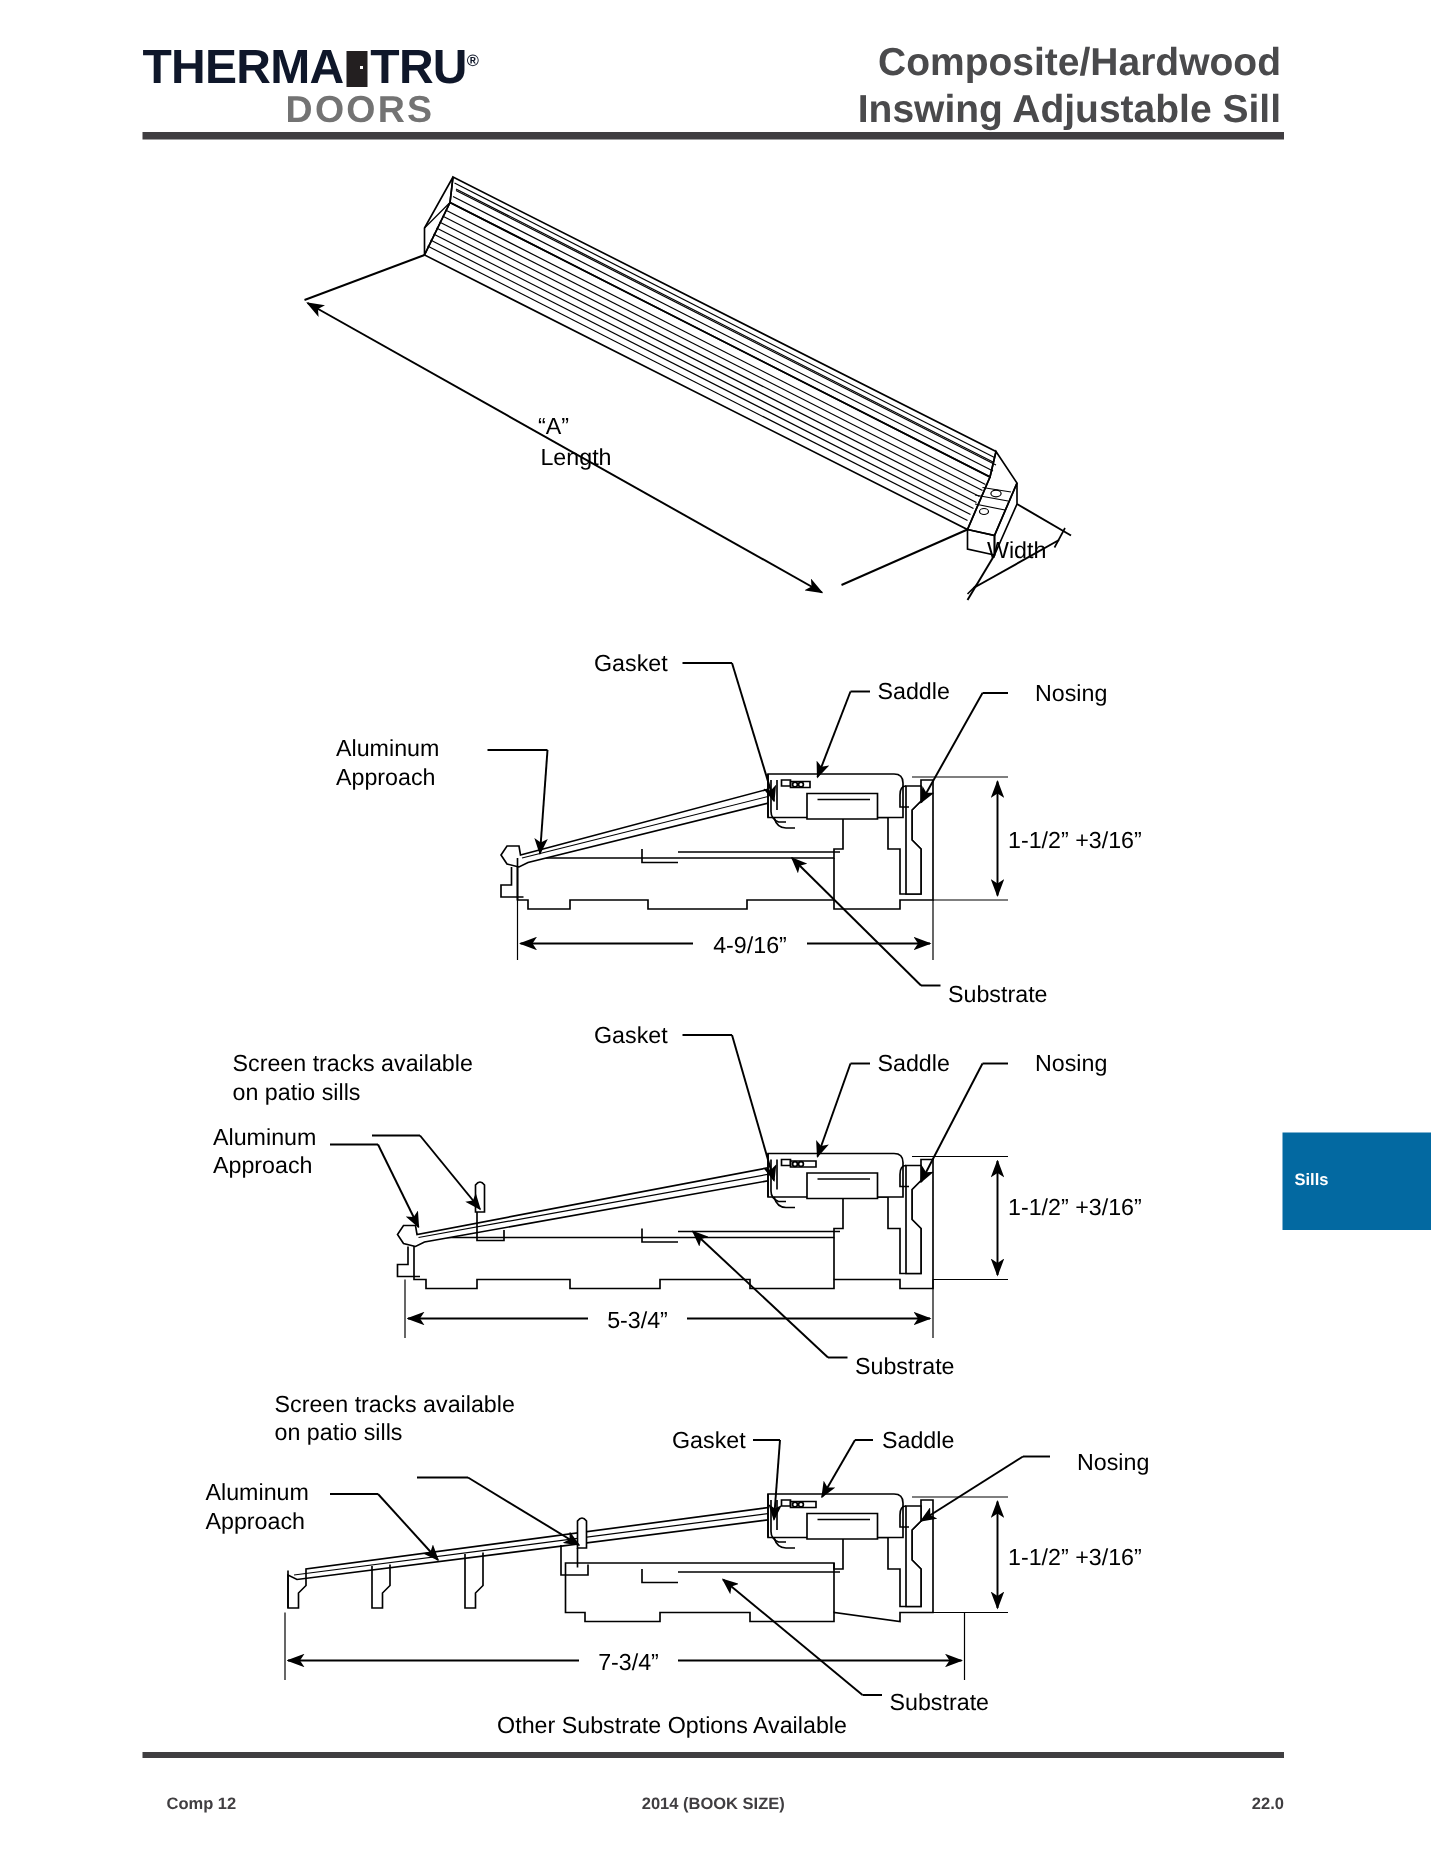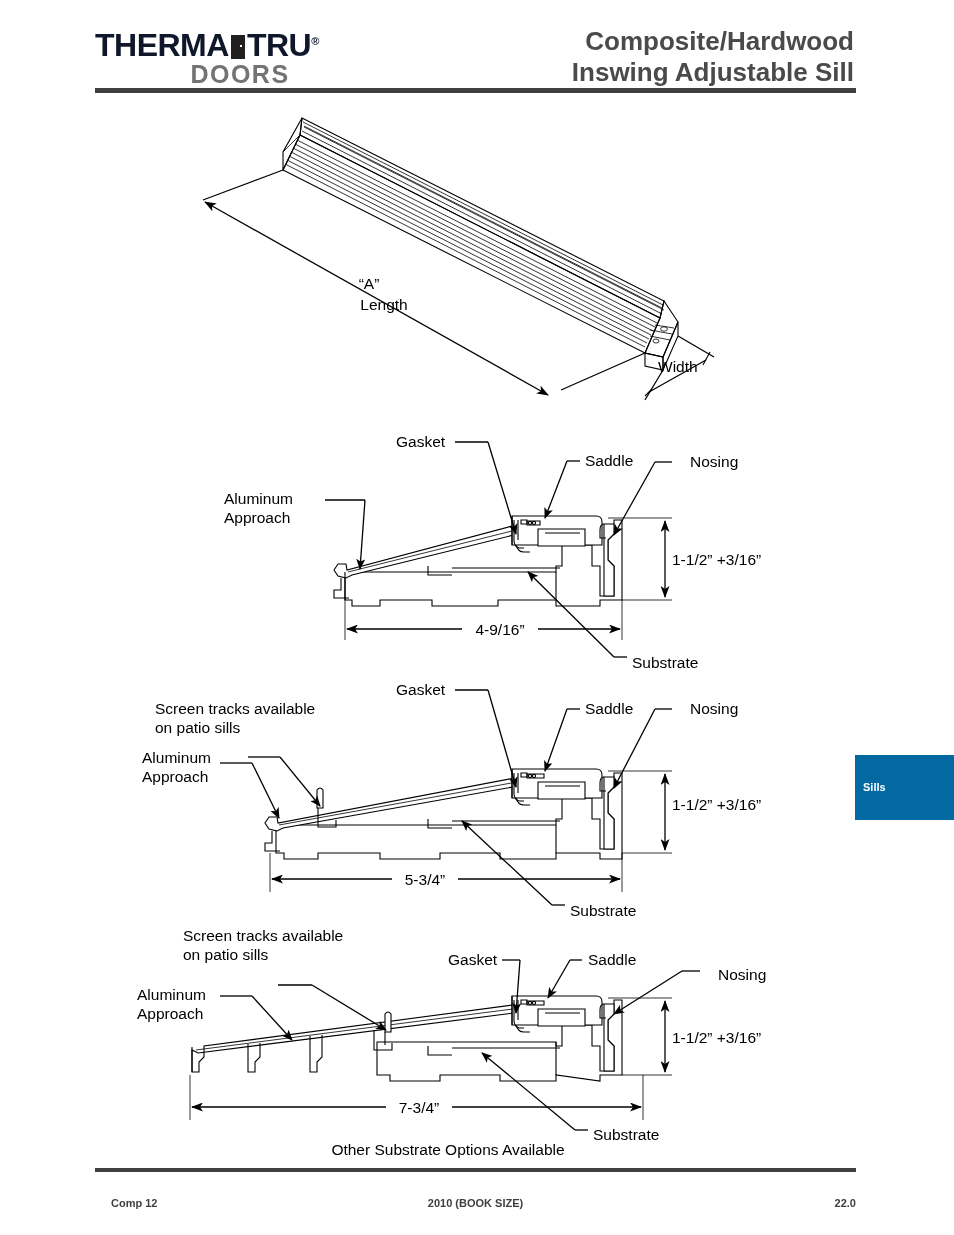--- a/index.html
+++ b/index.html
@@ -407,15 +407,15 @@
     <text class="dimtxt" x="672" y="1043">1-1/2” +3/16”</text>
 
     <text class="lbl" x="448" y="1155" text-anchor="middle">Other Substrate Options Available</text>
   </g>
 </svg>
 </div>
 
 <div id="footer-rule"></div>
 <div id="footer">
   <span id="footer-left">Comp 12</span>
-  <span id="footer-center">2010 (BOOK SIZE)</span>
+  <span id="footer-center">2014 (BOOK SIZE)</span>
   <span id="footer-right">22.0</span>
 </div>
 
 </body></html>

